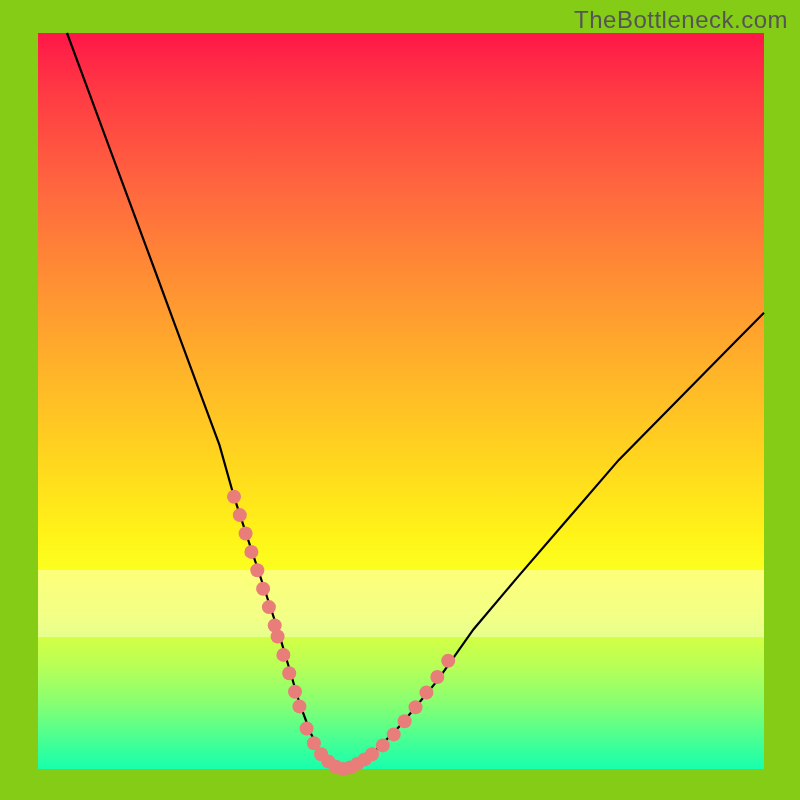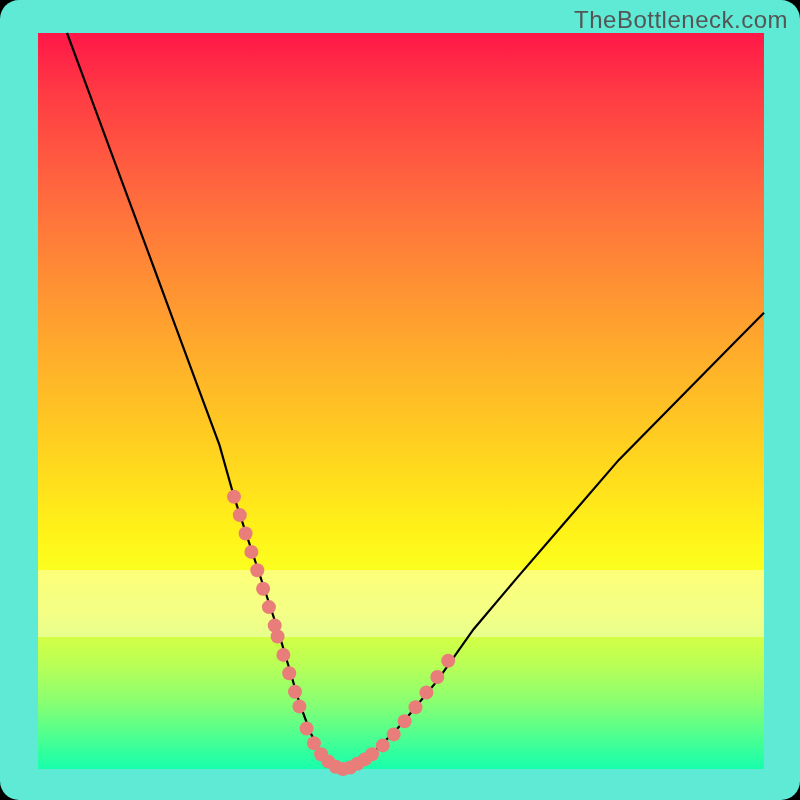--- a/index.html
+++ b/index.html
@@ -9,22 +9,21 @@
     height: 800px;
     background: #000;
     font-family: Arial, sans-serif;
   }
   .frame {
     position: absolute;
     left: 0;
     top: 0;
     width: 800px;
     height: 800px;
-    background: #5eead4;
-    border-radius: 19px;
+    background: #84cc16;
   }
   .plot-area {
     position: absolute;
     left: 38px;
     top: 33px;
     width: 726px;
     height: 736px;
     background: linear-gradient(to bottom,
       #ff1748 0%,
       #ff3a44 8%,

